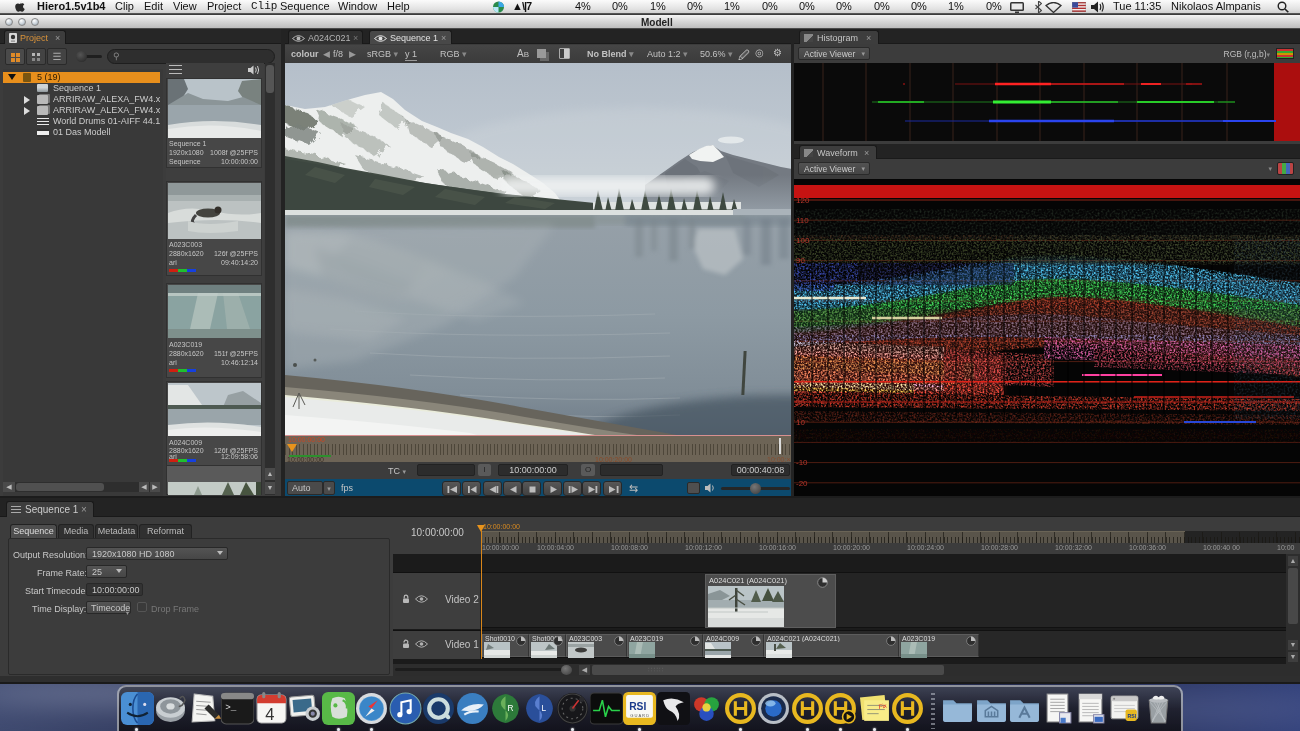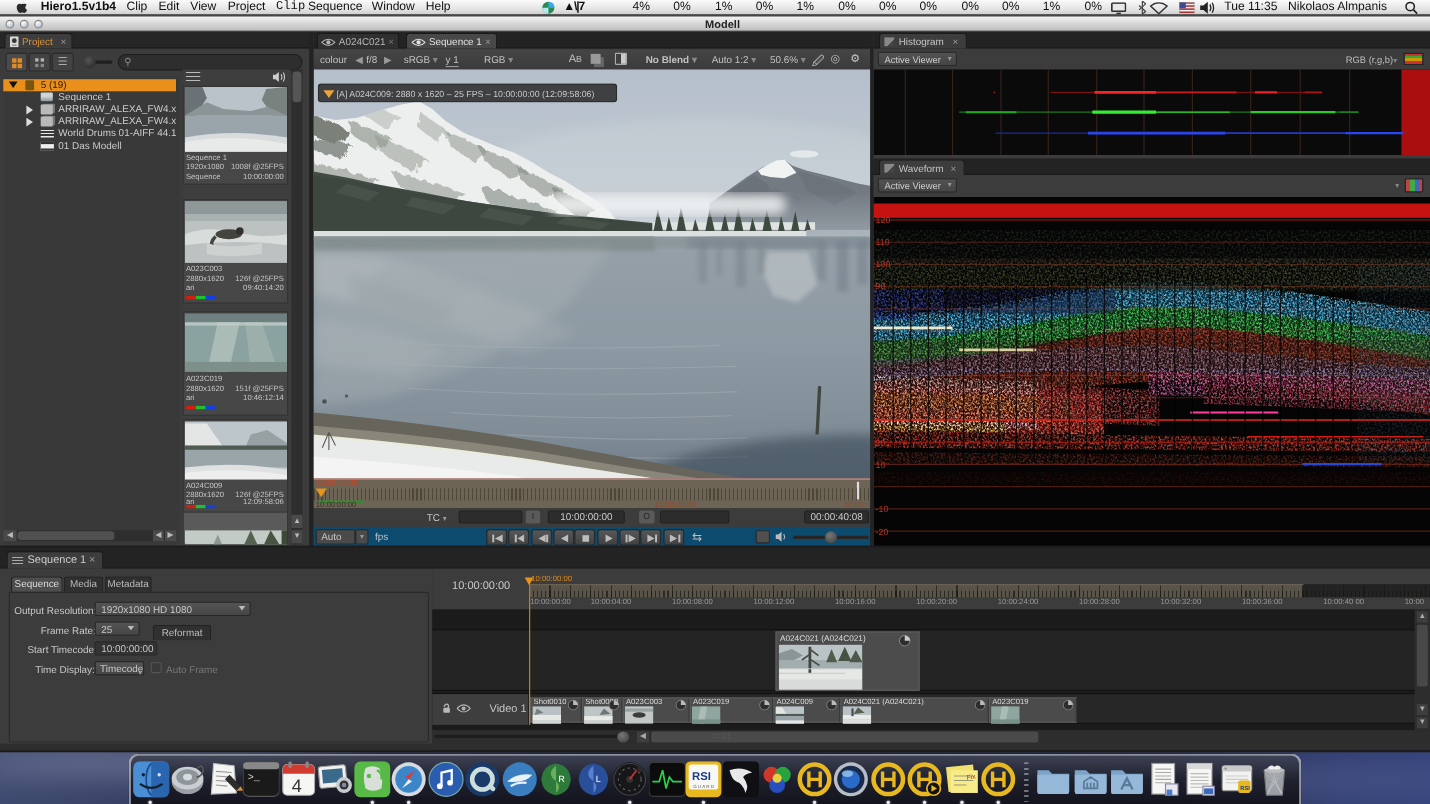--- a/index.html
+++ b/index.html
@@ -269,21 +269,21 @@
       <svg class="abs" style="left:4px;top:3px;" width="13" height="9" viewBox="0 0 13 9">
           <path d="M.5,4.5 Q6.5,-1.2 12.5,4.5 Q6.5,10.2 .5,4.5 Z" fill="none" stroke="#e0e0e0" stroke-width="1"></path>
           <circle cx="6.5" cy="4.5" r="1.9" fill="#e0e0e0"></circle>
         </svg>
       <span class="abs" style="left:20px;top:2px;color:#e2e2e2;font-size:9px;">Sequence 1</span>
       <span class="abs" style="left:71px;top:2px;color:#999;font-size:9px;">×</span>
     </div>
   </div>
 
   <div class="abs" style="left:0;top:16px;width:507px;height:18px;background:linear-gradient(#454545,#3b3b3b);color:#c2c2c2;font-size:9px;">
-    <span class="abs" style="left:6px;top:4px;">colour</span>
+    <span class="abs" style="left:6px;top:4px;font-weight:bold;">colour</span>
     <span class="abs" style="left:38px;top:4px;color:#999;">◀</span>
     <span class="abs" style="left:48px;top:4px;">f/8</span>
     <span class="abs" style="left:64px;top:4px;color:#999;">▶</span>
     <span class="abs" style="left:82px;top:4px;">sRGB <span style="color:#888;">▾</span></span>
     <span class="abs" style="left:120px;top:4px;border-bottom:1px solid #999;padding-bottom:1px;">y 1</span>
     <span class="abs" style="left:155px;top:4px;">RGB <span style="color:#888;">▾</span></span>
     <span class="abs" style="left:232px;top:3px;font-size:10px;">A<span style="font-size:8px;">B</span></span>
     <span class="abs" style="left:252px;top:4px;width:9px;height:9px;background:#999;box-shadow:3px 3px 0 #666;"></span>
     <span class="abs" style="left:274px;top:3px;width:11px;height:11px;background:linear-gradient(90deg,#404040 50%,#ccc 50%);border:1px solid #aaa;border-radius:1px;"></span>
     <span class="abs" style="left:302px;top:4px;font-weight:bold;">No Blend <span style="color:#888;">▾</span></span>
@@ -430,24 +430,20 @@
     <path d="M0,324 Q140,336 240,354 Q310,366 352,372 L0,372 Z" fill="#8a867a"></path>
     <path d="M0,332 Q135,344 225,359 Q285,368 310,372 L0,372 Z" fill="#eaecdb"></path>
     <path d="M0,334 Q135,346 225,360 Q285,369 306,372 L0,372 Z" fill="#e9ebea"></path>
     <path d="M0,352 Q105,360 185,370 L192,372 L0,372 Z" fill="#f3f4f3"></path>
     <rect x="458" y="288" width="3" height="44" fill="#40463f" transform="rotate(3 459 300)"></rect>
     <path d="M14,330 l-6,14 M14,330 l6,12 M14,330 l0,16" stroke="#5a5a55" stroke-width="1" fill="none"></path>
     <circle cx="10" cy="302" r="2" fill="#4a4f4c"></circle>
       <circle cx="30" cy="297" r="1.5" fill="#565b58"></circle>
   </svg>
 
-  <div class="abs" style="left:4px;top:47px;width:272px;height:17px;background:rgba(45,45,45,.88);border-radius:3px;border:1px solid rgba(20,20,20,.5);">
-    <span class="abs" style="left:4px;top:5px;width:0;height:0;border-left:5px solid transparent;border-right:5px solid transparent;border-top:7px solid #e8a33b;"></span>
-    <span class="abs" style="left:16px;top:3.5px;color:#c9c9c9;font-size:8px;white-space:nowrap;">[A] A024C009: 2880 x 1620 – 25 FPS – 10:00:00:00 (12:09:58:06)</span>
-  </div>
 
   <div class="abs" style="left:0;top:406px;width:507px;height:27px;background:#6d6456;border-top:1px solid #d89090;">
     <span class="abs" style="left:3px;top:0px;color:#cc4422;font-size:7px;">10:00:00:00</span>
     <div class="abs" style="left:0;top:8px;width:507px;height:11px;background:repeating-linear-gradient(90deg,rgba(56,50,38,.6) 0,rgba(56,50,38,.6) 1px,transparent 1px,transparent 3.6px);"></div>
     <div class="abs" style="left:2px;top:8px;width:0;height:0;border-left:5px solid transparent;border-right:5px solid transparent;border-top:8px solid #e8931c;"></div>
     <div class="abs" style="left:4px;top:19px;width:42px;height:2px;background:#2d8f2d;"></div>
     <span class="abs" style="left:2px;top:20px;color:#3d3228;font-size:7px;">10:00:00:00</span>
     <span class="abs" style="left:310px;top:20px;color:#8a4a2a;font-size:7px;">10:00:20:00</span>
     <span class="abs" style="left:482px;top:20px;color:#864c30;font-size:7px;">10:00:×</span>
     <div class="abs" style="left:494px;top:2px;width:2px;height:16px;background:#ddd;"></div>
@@ -751,33 +747,33 @@
       <span class="abs" style="left:4px;top:4px;width:10px;height:8px;background:repeating-linear-gradient(#aaa 0,#aaa 1px,transparent 1px,transparent 3px);"></span>
       <span class="abs" style="left:18px;top:2px;color:#ccc;font-size:10px;">Sequence 1</span>
       <span class="abs" style="left:74px;top:2px;color:#999;font-size:10px;">×</span>
     </div>
   </div>
 
   <div class="abs" style="left:0;top:19px;width:393px;height:167px;background:#3c3c3c;">
     <div class="abs" style="left:10px;top:7px;width:47px;height:14px;background:#4e4e4e;border:1px solid #222;border-bottom:none;border-radius:3px 3px 0 0;color:#ddd;font-size:9px;text-align:center;line-height:13px;">Sequence</div>
     <div class="abs" style="left:58px;top:7px;width:36px;height:14px;background:#303030;border:1px solid #222;border-bottom:none;border-radius:3px 3px 0 0;color:#bbb;font-size:9px;text-align:center;line-height:13px;">Media</div>
     <div class="abs" style="left:95px;top:7px;width:43px;height:14px;background:#303030;border:1px solid #222;border-bottom:none;border-radius:3px 3px 0 0;color:#bbb;font-size:9px;text-align:center;line-height:13px;">Metadata</div>
-    <div class="abs" style="left:139px;top:7px;width:53px;height:14px;background:#303030;border:1px solid #222;border-bottom:none;border-radius:3px 3px 0 0;color:#bbb;font-size:9px;text-align:center;line-height:13px;margin-top:44px;">Reformat</div>
+    <div class="abs" style="left:139px;top:7px;width:53px;height:14px;background:#303030;border:1px solid #222;border-bottom:none;border-radius:3px 3px 0 0;color:#bbb;font-size:9px;text-align:center;line-height:13px;">Reformat</div>
     <div class="abs" style="left:8px;top:21px;width:382px;height:137px;border:1px solid #2a2a2a;border-radius:2px;"></div>
     <div class="abs" style="left:0;top:25px;width:390px;height:130px;color:#c8c8c8;font-size:9px;">
       <span class="abs" style="left:13px;top:8px;">Output Resolution:</span>
       <div class="abs" style="left:86px;top:5px;width:142px;height:13px;background:linear-gradient(#545454,#464646);border:1px solid #282828;border-radius:2px;line-height:12px;"><span style="padding-left:5px;">1920x1080 HD 1080</span><span class="abs" style="right:4px;top:3px;width:0;height:0;border-left:3px solid transparent;border-right:3px solid transparent;border-top:4px solid #bbb;"></span></div>
       <span class="abs" style="left:37px;top:26px;">Frame Rate:</span>
       <div class="abs" style="left:86px;top:23px;width:41px;height:13px;background:linear-gradient(#545454,#464646);border:1px solid #282828;border-radius:2px;line-height:12px;"><span style="padding-left:5px;">25</span><span class="abs" style="right:4px;top:3px;width:0;height:0;border-left:3px solid transparent;border-right:3px solid transparent;border-top:4px solid #bbb;"></span></div>
       <span class="abs" style="left:25px;top:44px;">Start Timecode:</span>
       <div class="abs" style="left:86px;top:41px;width:57px;height:13px;background:#333;border:1px solid #282828;border-radius:2px;line-height:12px;"><span style="padding-left:5px;">10:00:00:00</span></div>
       <span class="abs" style="left:32px;top:62px;">Time Display:</span>
       <div class="abs" style="left:86px;top:59px;width:45px;height:13px;background:linear-gradient(#545454,#464646);border:1px solid #282828;border-radius:2px;line-height:12px;"><span style="padding-left:4px;">Timecode</span><span class="abs" style="right:1px;top:5px;color:#999;font-size:6px;">▾</span></div>
       <div class="abs" style="left:137px;top:60px;width:10px;height:10px;background:#3a3a3a;border:1px solid #555;border-radius:2px;"></div>
-      <span class="abs" style="left:151px;top:62px;color:#777;">Auto Frame</span>
+      <span class="abs" style="left:151px;top:62px;color:#777;">Drop Frame</span>
     </div>
   </div>
 
   <div class="abs" style="left:393px;top:19px;width:907px;height:167px;background:#333;">
 
     <div class="abs" style="left:0;top:0;width:88px;height:37px;background:#3c3c3c;">
       <span class="abs" style="left:18px;top:10px;color:#c8c8c8;font-size:10px;">10:00:00:00</span>
     </div>
 
     <div class="abs" style="left:88px;top:0;width:819px;height:37px;background:#3c3c3c;">
@@ -798,20 +794,31 @@
           <span class="abs" style="left:574px;">10:00:32:00</span>
           <span class="abs" style="left:648px;">10:00:36:00</span>
           <span class="abs" style="left:722px;">10:00:40 00</span>
           <span class="abs" style="left:796px;">10:00</span>
       </div>
     </div>
 
     <div class="abs" style="left:0;top:37px;width:907px;height:110px;background:#1b1b1b;"></div>
 
     <div class="abs" style="left:0;top:55px;width:907px;height:56px;background:#242424;border-top:1px solid #111;border-bottom:1px solid #111;">
+      <div class="abs" style="left:0;top:0;width:88px;height:56px;background:#3e3e3e;border-right:1px solid #222;">
+        <svg class="abs" style="left:8px;top:21px;" width="10" height="10" viewBox="0 0 10 10">
+            <rect x="2" y="4.5" width="6" height="4.5" rx="1" fill="#b8b8b8"></rect>
+            <path d="M3.2,4.5 V3 a1.8,1.8 0 0 1 3.6,0 V4.5" stroke="#b8b8b8" stroke-width="1.2" fill="none"></path>
+          </svg>
+        <svg class="abs" style="left:22px;top:22px;" width="13" height="8" viewBox="0 0 13 8">
+            <path d="M.5,4 Q6.5,-2.5 12.5,4 Q6.5,10.5 .5,4 Z" fill="none" stroke="#b0b0b0" stroke-width="1"></path>
+            <circle cx="6.5" cy="4" r="1.8" fill="#b0b0b0"></circle>
+          </svg>
+        <span class="abs" style="left:52px;top:21px;color:#c5c5c5;font-size:10px;">Video 2</span>
+      </div>
       <div class="abs" style="left:312px;top:1px;width:131px;height:54px;background:#4c4c4c;border:1px solid #5e5e5e;">
         <span class="abs" style="left:3px;top:1px;color:#ddd;font-size:7.5px;">A024C021 (A024C021)</span>
         <svg class="abs" style="left:2px;top:11px;" width="76" height="41">
           <rect width="76" height="41" fill="#bac4c7"></rect>
           <polygon points="0,8 12,4 22,10 10,16 0,14" fill="#8a9597"></polygon>
           <rect y="14" width="76" height="8" fill="#a2adb0"></rect>
           <rect y="22" width="76" height="10" fill="#e6e8e6"></rect>
           <rect x="27" y="2" width="2.5" height="24" fill="#3f443c"></rect>
           <path d="M28,4 l8,6 M28,9 l-7,5 M28,13 l9,6" stroke="#4a5044" stroke-width="1.5"></path>
           <polygon points="48,4 53,16 43,16" fill="#515c4b"></polygon>

